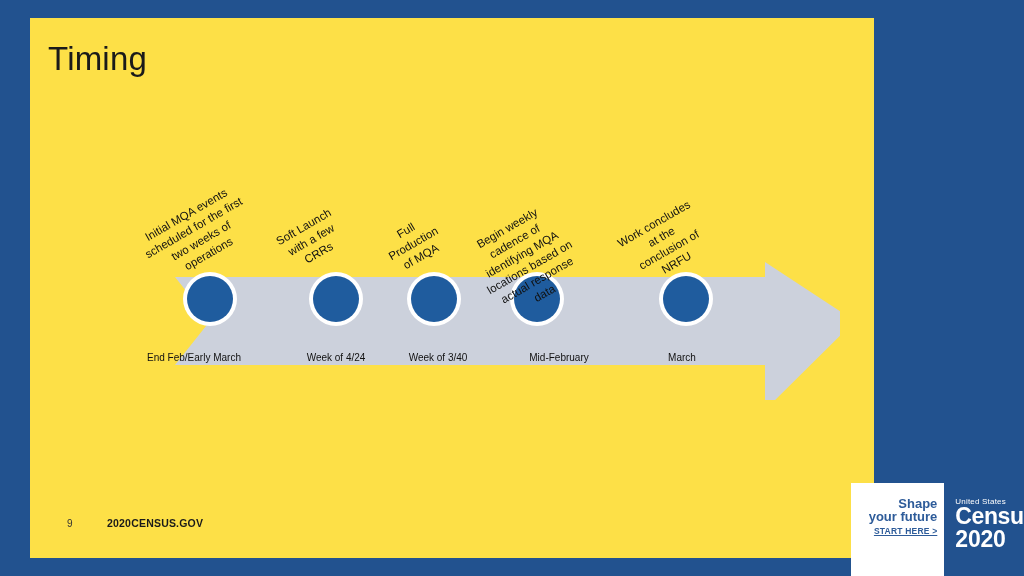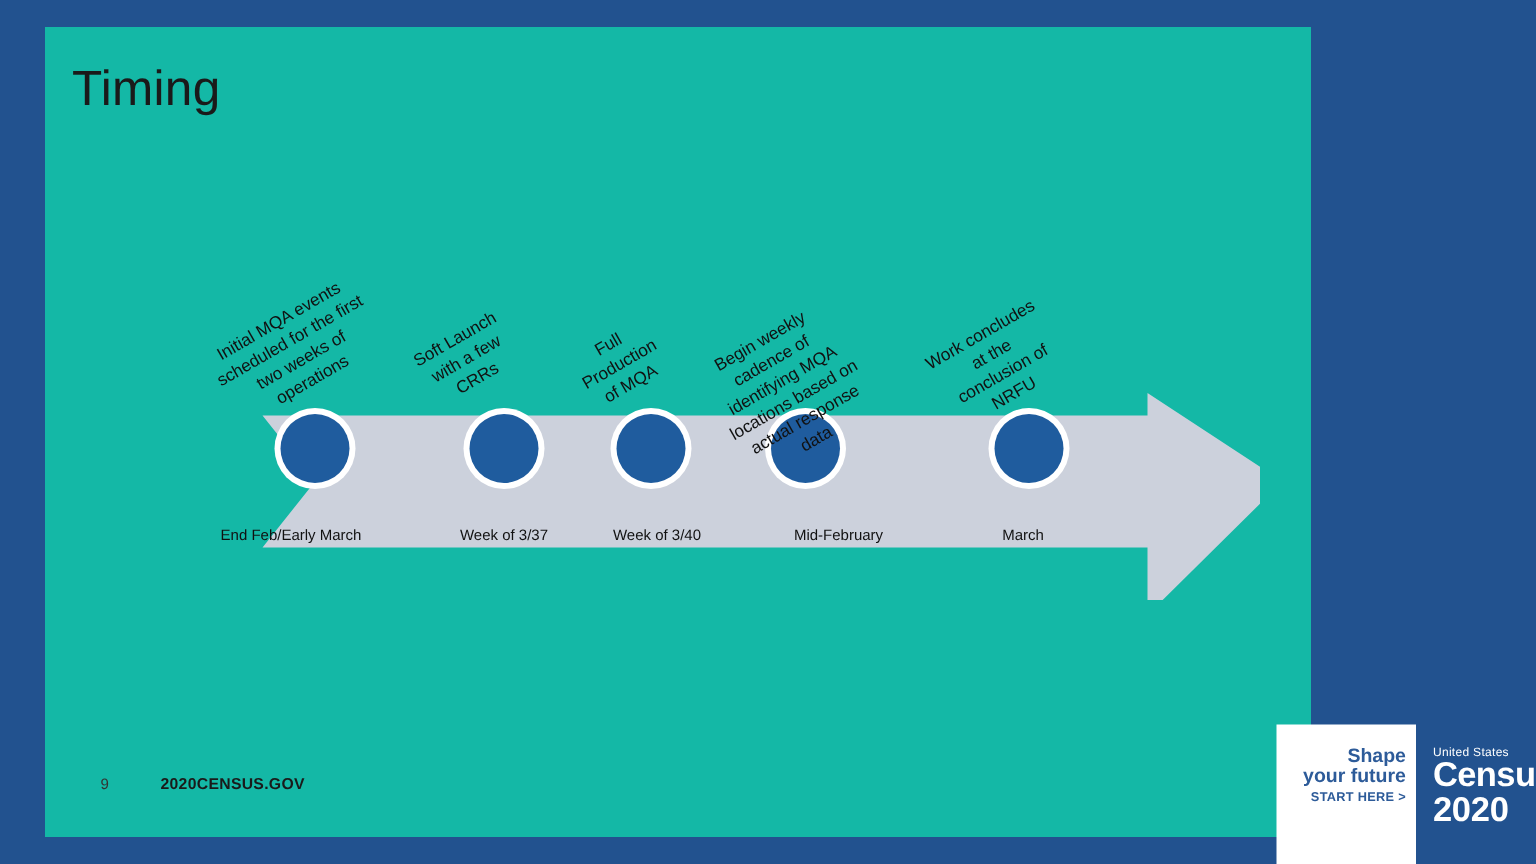--- a/index.html
+++ b/index.html
@@ -14,21 +14,21 @@
   #slide {
     position: relative;
     width: 1024px;
     height: 576px;
     background: #22528F;   
   }
   #canvas {
     position: absolute;
     left: 30px;  top: 18px;
     width: 844px; height: 540px;
-    background: #14b8a6;
+    background: #fde047;
   }
 
   
   #title {
     position: absolute;
     left: 18px; top: 22px;
     font-size: 33px;
     font-weight: 400;
     color: #1a1a1a;
     letter-spacing: 0.2px;
@@ -102,21 +102,21 @@
     width: 94px;
     background: #ffffff;
     color: #2D5B99;
     text-align: right;
     padding-top: 14px;
     padding-right: 7px;
     line-height: 13px;
   }
   #shape-future .l1 { font-size: 13px; font-weight: bold; display:block; }
   #shape-future .l2 { font-size: 13px; font-weight: bold; display:block; }
-  #shape-future .l3 { font-size: 8.5px; font-weight: bold; display:block; margin-top: 2px; letter-spacing: .2px;}
+  #shape-future .l3 { font-size: 8.5px; font-weight: bold; display:block; margin-top: 2px; letter-spacing: .2px; text-decoration: underline;}
   #census-mark {
     flex: 1;
     background: #22528F;
     color: #ffffff;
     padding-left: 11px;
     padding-top: 14px;
   }
   #census-mark .us {
     font-size: 8px; display:block; letter-spacing: .2px; margin-bottom: -1px;
   }
@@ -176,21 +176,21 @@
     </div>
 
     <div class="milestone-label" style="left:615px; top:212px;">
       <div>Work concludes</div>
       <div>at the</div>
       <div>conclusion of</div>
       <div>NRFU</div>
     </div>
 
     <div class="date-label" style="left:164px; top:334px;">End Feb/Early March</div>
-    <div class="date-label" style="left:306px; top:334px;">Week of 3/37</div>
+    <div class="date-label" style="left:306px; top:334px;">Week of 4/24</div>
     <div class="date-label" style="left:408px; top:334px;">Week of 3/40</div>
     <div class="date-label" style="left:529px; top:334px;">Mid-February</div>
     <div class="date-label" style="left:652px; top:334px;">March</div>
 
     <div id="page-number">9</div>
     <div id="footer-url">2020CENSUS.GOV</div>
 
     <div id="logo-lockup">
       <div id="shape-future">
         <span class="l1">Shape</span>

